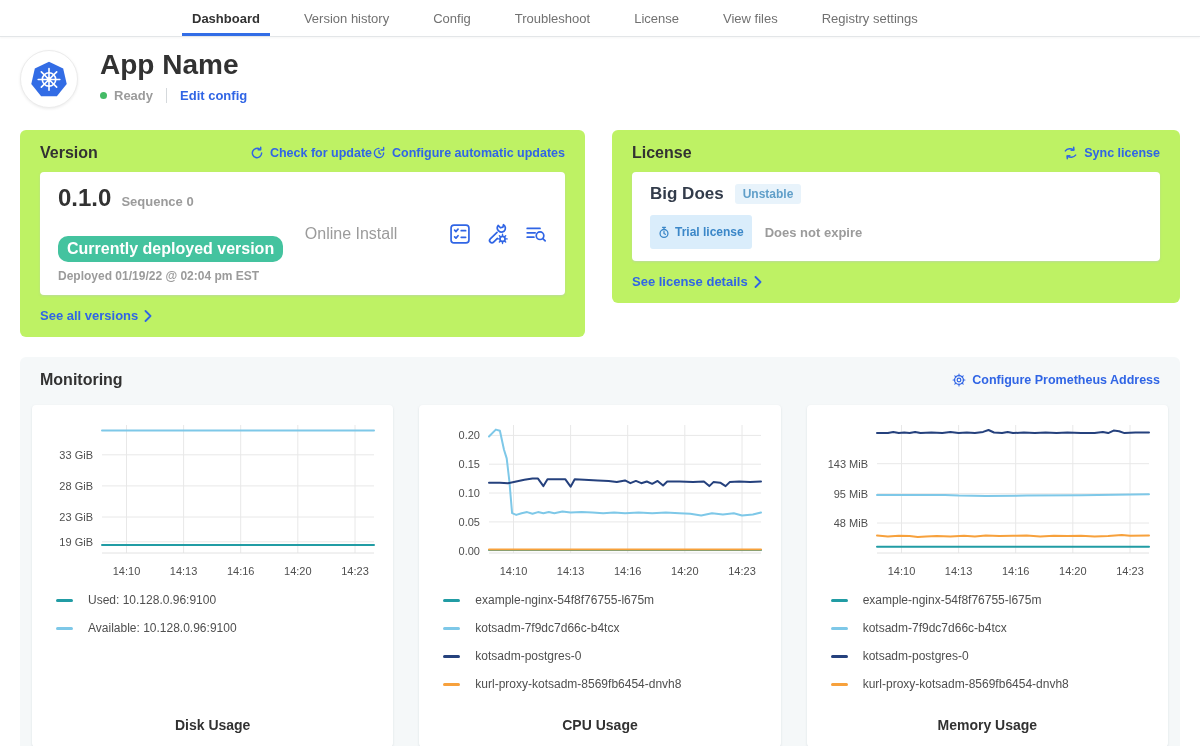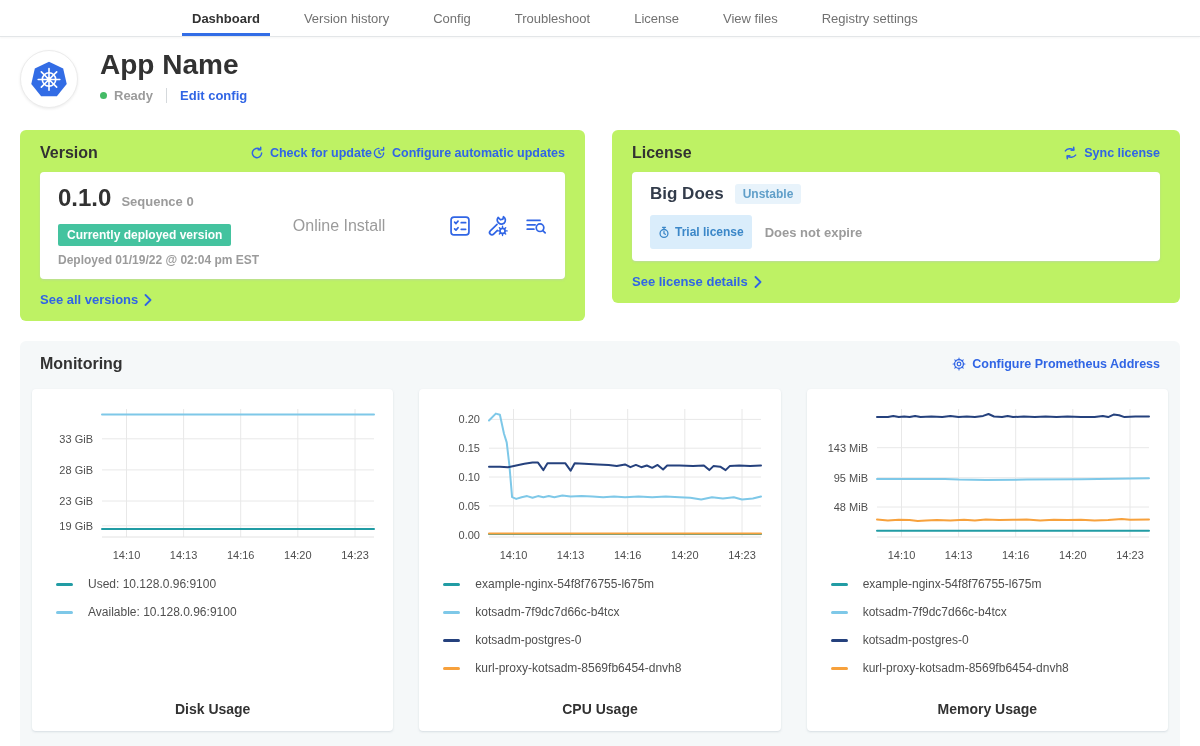--- a/index.html
+++ b/index.html
@@ -63,24 +63,24 @@
   }
   .version-panel { width:565px; }
   .license-panel { width:568px; }
 
   .version-inner { display:flex; align-items:center; justify-content:space-between; }
   .version-left {}
   .version-number-row { display:flex; align-items:baseline; gap:10px; }
   .version-number { font-size:24px; font-weight:700; color:#323232; }
   .sequence { font-size:13px; color:#9b9b9b; font-weight:600; }
   .deployed-badge {
-    display:inline-block; margin-top:12px;
+    display:inline-block; margin-top:24px;
     background:#44c39f; color:#fff;
-    font-size:12px; font-weight:700;
-    padding:4px 9px; border-radius:2px;
+    font-size:16px; font-weight:700;
+    padding:4px 9px; border-radius:10px;
   }
   .deployed-at { margin-top:7px; font-size:12px; color:#9b9b9b; font-weight:600; }
   .install-type { font-size:16px; color:#9b9b9b; font-weight:400; margin-right:30px; }
   .version-actions { display:flex; gap:16px; color:#3065e5; align-items:center; }
   .action-icon { cursor:pointer; display:inline-flex; }
   .see-link { margin-top:13px; font-size:13px; }
 
   .license-name-row { display:flex; align-items:center; gap:11px; }
   .license-name { font-size:17px; font-weight:700; color:#323b4a; }
   .channel-badge {

